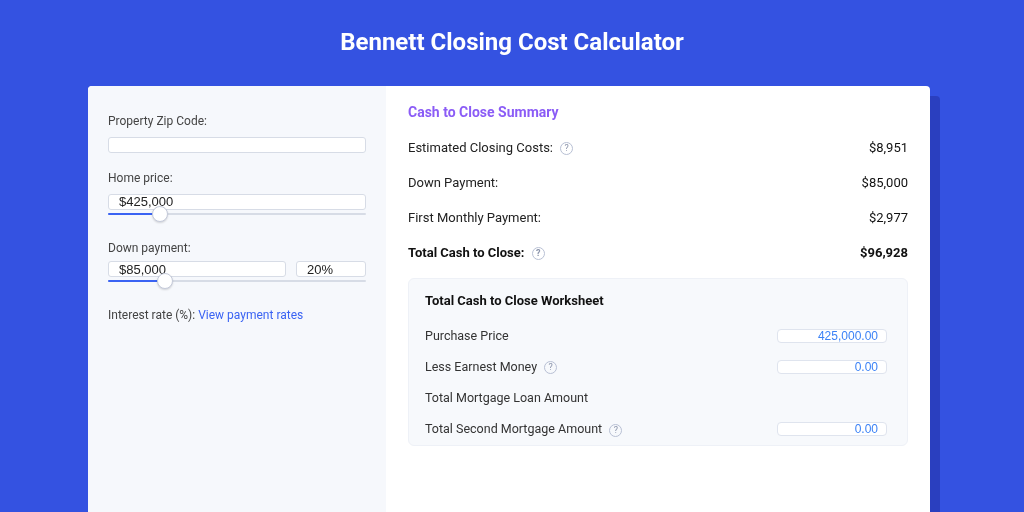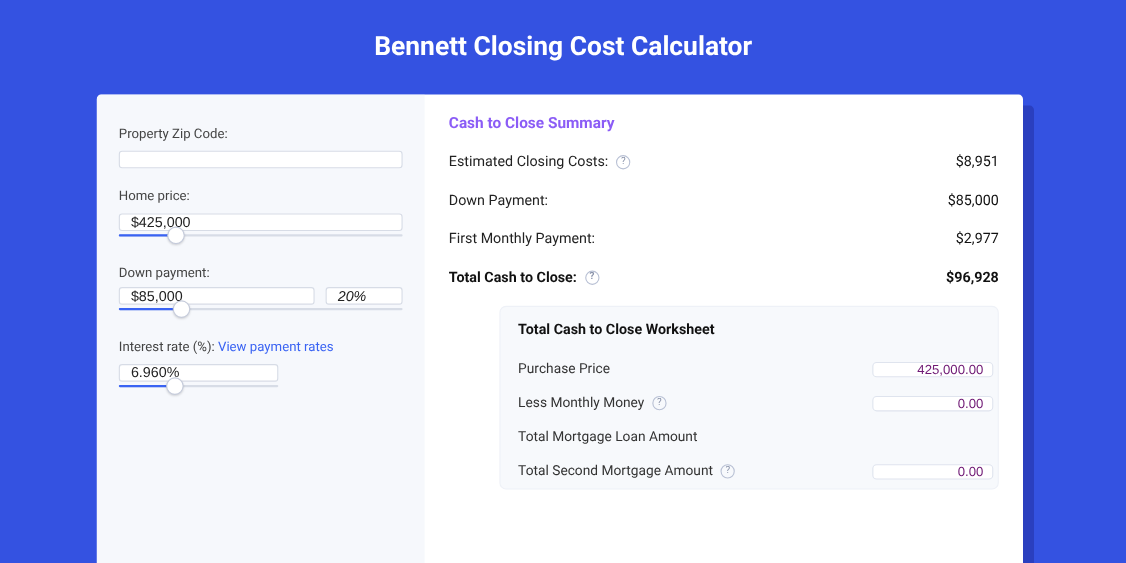--- a/index.html
+++ b/index.html
@@ -74,21 +74,21 @@
     background: #3a63f3; border-radius: 1px;
   }
   .slider-thumb {
     position: absolute; top: -3px; width: 16px; height: 16px;
     background: #fff; border: 1px solid #c5cbdb; border-radius: 50%;
     box-shadow: 0 1px 2px rgba(0,0,0,0.15);
     transform: translateX(-50%);
   }
   .two-inputs { display: flex; gap: 10px; }
   .two-inputs .text-input:first-child { flex: 1; }
-  .two-inputs .text-input.pct { width: 70px; flex: 0 0 70px; font-style: italic; }
+  .two-inputs .text-input.pct { width: 70px; flex: 0 0 70px; }
   .link { color: #3a63f3; text-decoration: none; font-size: 12px; }
   .section-title {
     font-size: 14px; font-weight: 700; color: #8b5cf6;
     padding-bottom: 10px;
   }
   .summary-row {
     display: flex; justify-content: space-between;
     padding: 10px 0 10px 0;
     font-size: 13px;
   }
@@ -96,38 +96,37 @@
   .summary-row .val { color: #111; }
   .summary-total {
     display: flex; justify-content: space-between;
     padding: 10px 0;
     font-weight: 700; font-size: 13px;
   }
   .worksheet-panel {
     background: #f7f9fc;
     border: 1px solid #eef1f7;
     border-radius: 6px;
-    padding: 14px 4px 0 16px;
+    padding: 14px 20px 0 16px;
     margin-top: 8px;
-    margin-left: 46px;
   }
   .worksheet-title {
     font-size: 13px; font-weight: 700; color: #111;
     margin-bottom: 12px;
   }
   .ws-row {
     display: flex; justify-content: space-between; align-items: center;
     padding: 8px 0;
     font-size: 12.5px;
   }
   .ws-row .lbl { color: #333; }
   .ws-input {
     width: 110px; height: 14px;
     border: 1px solid #dfe4ee; border-radius: 4px;
-    background: #fff; font-size: 12px; color: #701a75;
+    background: #fff; font-size: 12px; color: #3b82f6;
     text-align: right; padding: 0 8px;
   }
   .help-icon {
     display: inline-flex; align-items: center; justify-content: center;
     width: 13px; height: 13px; border: 1px solid #b8c0d4;
     border-radius: 50%; font-size: 9px; color: #8a93aa;
     margin-left: 4px; vertical-align: middle;
     line-height: 1;
   }
   .interest-input-wrap { width: 145px; }
@@ -169,28 +168,20 @@
         <div class="slider-fill" style="width:22%"></div>
         <div class="slider-thumb" style="left:22%"></div>
       </div>
     </div>
 
     <div class="field-group">
       <label class="form-label">
         <span>Interest rate (%):</span>
         <a href="#" class="link">View payment rates</a>
       </label>
-      <div class="interest-input-wrap">
-        <input class="text-input" value="6.960%" style="">
-        <div class="slider-wrap">
-          <div class="slider-track"></div>
-          <div class="slider-fill" style="width:35%"></div>
-          <div class="slider-thumb" style="left:35%"></div>
-        </div>
-      </div>
     </div>
 
   </div>
 
   <div class="right-col">
 
     <div class="section-title">Cash to Close Summary</div>
 
     <div class="summary-row">
       <span class="lbl">
@@ -221,21 +212,21 @@
     <div class="worksheet-panel">
       <div class="worksheet-title">Total Cash to Close Worksheet</div>
 
       <div class="ws-row">
         <span class="lbl">Purchase Price</span>
         <input class="ws-input" value="425,000.00" style="">
       </div>
 
       <div class="ws-row">
         <span class="lbl">
-          <span>Less Monthly Money</span>
+          <span>Less Earnest Money</span>
           <span class="help-icon">?</span>
         </span>
         <input class="ws-input" value="0.00" style="">
       </div>
 
       <div class="ws-row">
         <span class="lbl">Total Mortgage Loan Amount</span>
       </div>
 
       <div class="ws-row">

